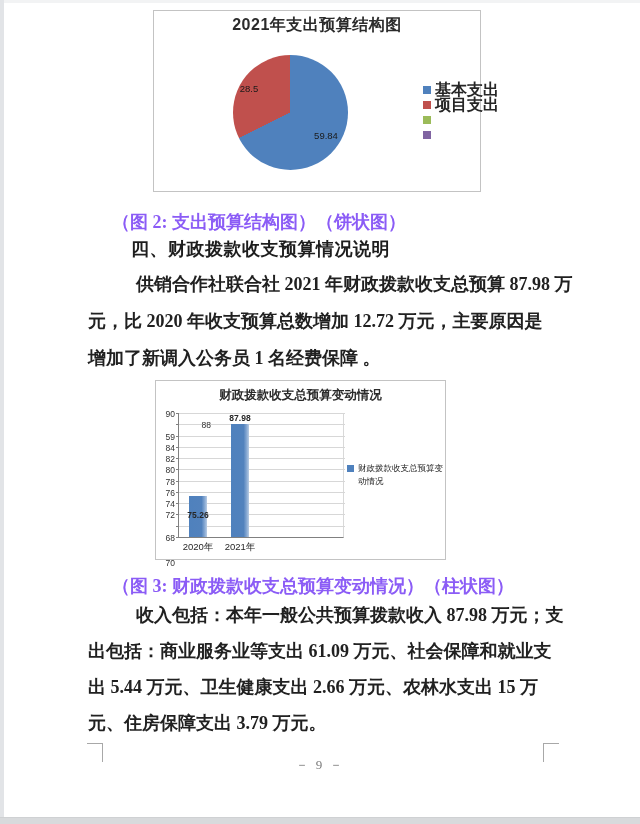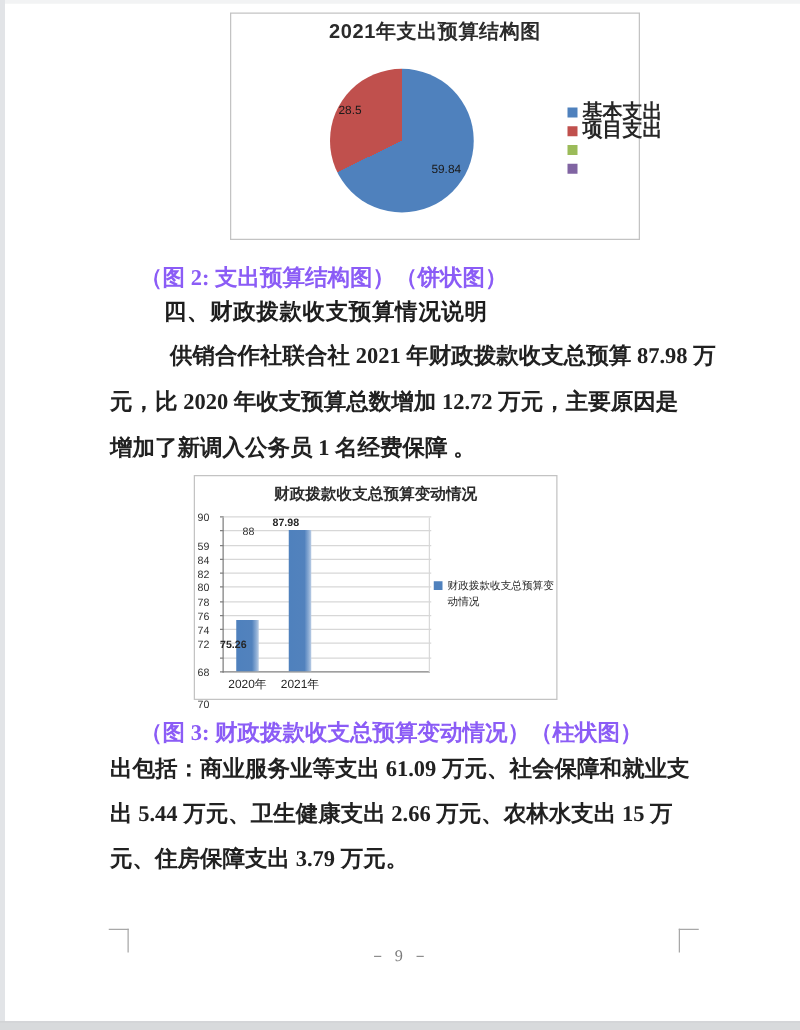--- a/index.html
+++ b/index.html
@@ -7,21 +7,21 @@
   body { position:relative; background:#ffffff; overflow:hidden;
          font-family:"Liberation Sans","DejaVu Sans",sans-serif; }
 
   
   .edge-top    { position:absolute; left:0; top:0; width:640px; height:3px; background:#f2f3f4; }
   .edge-left   { position:absolute; left:0; top:0; width:4px; height:824px; background:#e2e4e7; }
   .edge-bottom { position:absolute; left:0; top:817px; width:640px; height:7px; background:#d8dadc; border-top:1px solid #cfd1d3; }
 
   
   .pie-box { position:absolute; left:153px; top:10px; width:328px; height:182px;
-             background:#fff; border:1px solid #c3c3c3;margin-left:31px; }
+             background:#fff; border:1px solid #c3c3c3; }
   .pie-title { position:absolute; left:0; top:4px; width:100%; text-align:center;
                font-size:16px; font-weight:bold; color:#2b2b2b; letter-spacing:0.5px; }
   .pie { position:absolute; left:79px; top:44px; width:115px; height:115px; border-radius:50%; }
   .pie-val { position:absolute; font-size:9.5px; color:#1a1a1a; text-align:center; }
   .pie-val-0 { left:150px; top:119px; width:44px; }
   .pie-val-1 { left:77px;  top:72px;  width:36px; }
   .pie-legend { position:absolute; left:269px; top:71px; width:56px; }
   .lg-row { display:flex; align-items:center; height:15px; }
   .lg-sq { width:8px; height:8px; margin-right:4px; flex:none; }
   .lg-tx { font-size:16px; font-weight:600; color:#262626; line-height:1; white-space:nowrap; }
@@ -44,26 +44,26 @@
 
   
   .bar-box { position:absolute; left:155px; top:380px; width:291px; height:180px;
              background:#fff; border:1px solid #c3c3c3; }
   .bar-title { position:absolute; left:0; top:6px; width:100%; text-align:center;
                font-size:12.5px; font-weight:bold; color:#2b2b2b; }
   .bar-plot { position:absolute; left:22px; top:33px; width:166px; height:124px;
               border-left:1px solid #808080; border-bottom:1px solid #808080;
               border-right:1px solid #d9d9d9; }
   .gridline { position:absolute; left:0; width:166px; height:1px; background:#d7d7d7; }
-  .ytick { position:absolute; left:-21px; width:17px; text-align:left;
+  .ytick { position:absolute; left:-21px; width:17px; text-align:right;
            font-size:8.5px; color:#333; line-height:10px; }
   .ytickmark { position:absolute; left:-3px; width:3px; height:1px; background:#808080; }
   .bar { position:absolute; bottom:0; width:18px;
          background:linear-gradient(90deg,#4f81bd 0%,#5282bd 70%,#8aabd4 88%,#b9cce4 100%); }
-  .bar-val { position:absolute; width:44px; text-align:left;
+  .bar-val { position:absolute; width:44px; text-align:center;
              font-size:8.5px; font-weight:600; color:#262626; }
   .xtick { position:absolute; top:127px; width:44px; text-align:center;
            font-size:9.5px; color:#262626; }
   .bar-legend { position:absolute; left:191px; top:81px; display:flex; }
   .lg-sq-sm { width:7px; height:7px; margin:3px 4px 0 0; flex:none; }
   .lg-tx-sm { width:90px; font-size:8.5px; color:#262626; line-height:12.5px; }
 
   
   .mark-left  { position:absolute; left:87px;  top:743px; width:16px; height:19px;
                 border-top:1px solid #a8a8a8; border-right:1px solid #a8a8a8; }
@@ -161,20 +161,21 @@
     </div>
   <div class="bar-legend">
     <span class="lg-sq-sm" style="background: rgb(79, 129, 189);"></span>
     <span class="lg-tx-sm">财政拨款收支总预算变动情况</span>
   </div>
 </div>
 
 <div class="caption caption-fig3">（图 3: 财政拨款收支总预算变动情况）（柱状图）</div>
 
 <div class="para para-2">
+    <div class="tline indent">收入包括：本年一般公共预算拨款收入 87.98 万元；支</div>
     <div class="tline">出包括：商业服务业等支出 61.09 万元、社会保障和就业支</div>
     <div class="tline">出 5.44 万元、卫生健康支出 2.66 万元、农林水支出 15 万</div>
     <div class="tline">元、住房保障支出 3.79 万元。</div>
   </div>
 
 <div class="mark-left"></div>
 <div class="mark-right"></div>
 <div class="footer">－ 9 －</div>
 
 <div class="edge-bottom"></div>

